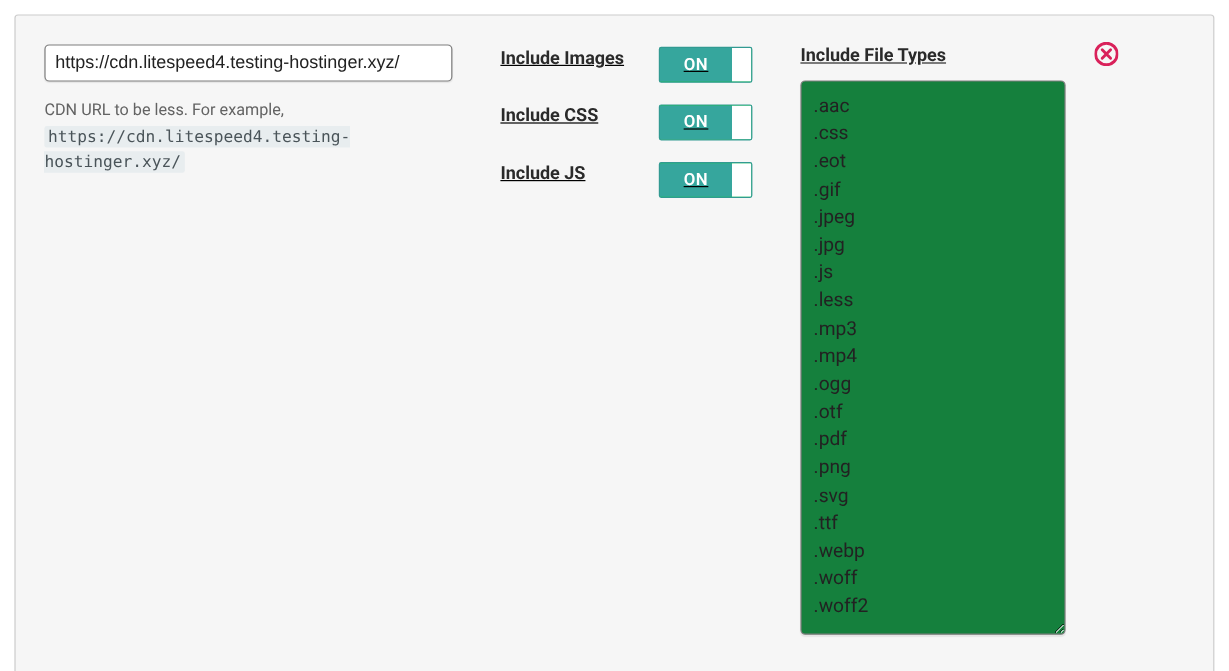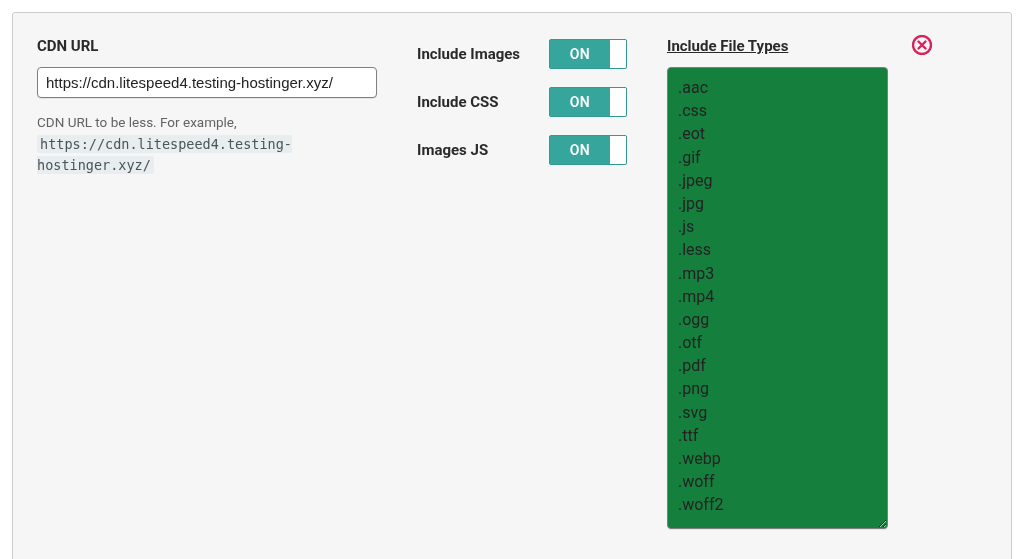--- a/index.html
+++ b/index.html
@@ -58,23 +58,23 @@
     .code-inline {
       font-family: Menlo, Consolas, monospace;
       font-size: 13.5px;
       background: #e8edef;
       color: #4a5459;
       padding: 1px 3px;
       border-radius: 2px;
     }
     .toggle-row {
       display: flex;
-      align-items: center;
       justify-content: space-between;
       margin-bottom: 18px;
+      text-decoration: underline;
     }
     .toggle-row .label-bold {
       margin-bottom: 0;
     }
     .toggle {
       display: inline-flex;
       width: 78px;
       height: 30px;
       border: 1px solid #329a92;
       border-radius: 2px;
@@ -127,21 +127,20 @@
     .remove-icon svg {
       display: block;
     }
   </style>
 </head>
 <body>
 
 <div class="panel">
 
   <div class="col-left">
-    <label class="label-bold">CDN URL</label>
     <input type="text" class="text-input" value="https://cdn.litespeed4.testing-hostinger.xyz/" style="">
     <div class="helper">
       <span>CDN URL to be less. For example, </span>
       <span class="code-inline">https://cdn.litespeed4.testing-hostinger.xyz/</span>
     </div>
   </div>
 
   <div class="col-mid">
 
     <div class="toggle-row">
@@ -154,21 +153,21 @@
 
     <div class="toggle-row">
       <span class="label-bold">Include CSS</span>
       <div class="toggle">
         <span class="on-label">ON</span>
         <span class="knob"></span>
       </div>
     </div>
 
     <div class="toggle-row">
-      <span class="label-bold">Images JS</span>
+      <span class="label-bold">Include JS</span>
       <div class="toggle">
         <span class="on-label">ON</span>
         <span class="knob"></span>
       </div>
     </div>
 
   </div>
 
   <div class="col-right">
     <label class="label-bold">Include File Types</label>

